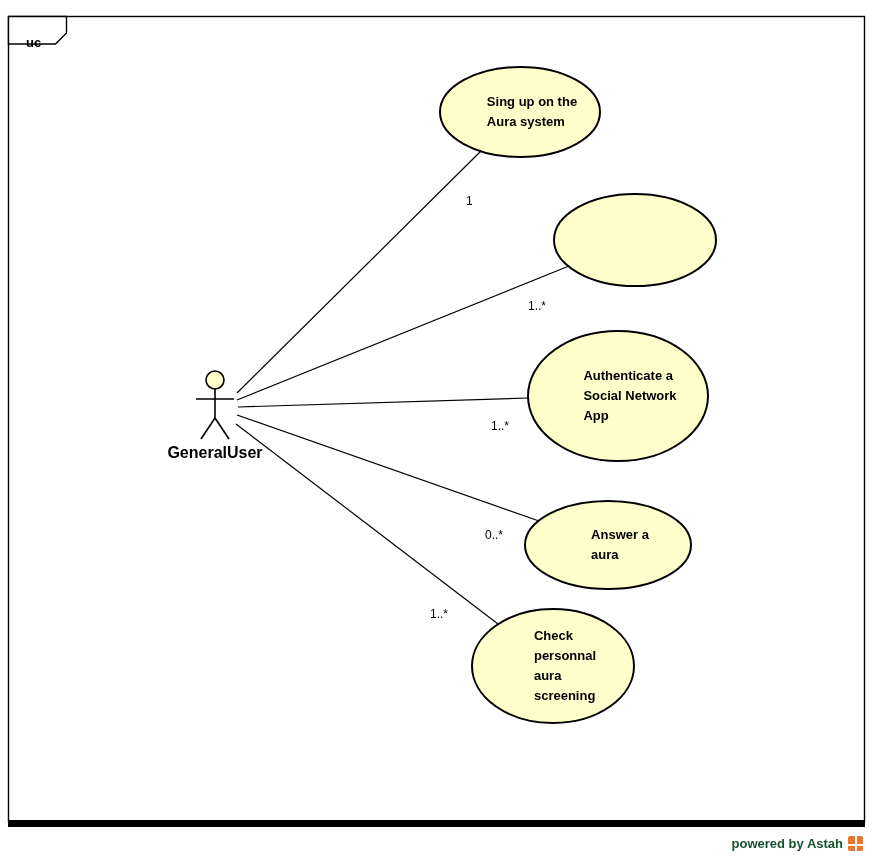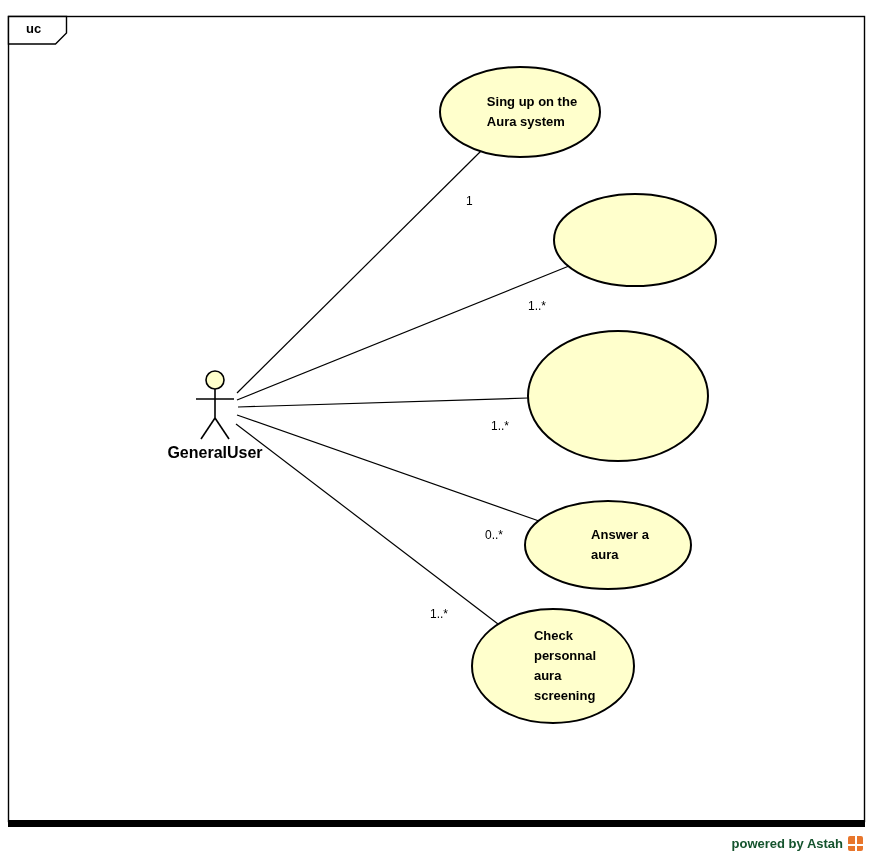--- a/index.html
+++ b/index.html
@@ -13,21 +13,21 @@
     background: #ffffff;
     overflow: hidden;
   }
 
   svg.art { position: absolute; left: 0; top: 0; }
 
   .uc-ellipse { fill: #FFFFCC; stroke: #000; stroke-width: 2; }
   .assoc-line { stroke: #000; stroke-width: 1.2; }
 
   .tab-label {
-    position: absolute; left: 26px; top: 21px;
+    position: absolute; left: 26px; top: 35px;
     font-size: 13px; font-weight: bold;
   }
 
   .uc-label {
     position: absolute;
     display: flex; align-items: center; justify-content: center;
     font-size: 13px; font-weight: bold; color: #000;
     pointer-events: none;
   }
   .uc-label span { white-space: pre-line; text-align: left; line-height: 20px; margin-left: 24px; }
@@ -86,20 +86,25 @@
     <ellipse class="uc-ellipse" cx="608" cy="545" rx="83" ry="44"></ellipse>
     <ellipse class="uc-ellipse" cx="553" cy="666" rx="81" ry="57"></ellipse>
   </svg>
 
   <div class="tab-label">uc</div>
 
   <div class="uc-label" style="left:440px; top:67px; width:160px; height:90px;">
     <span>Sing up on the
 Aura system</span>
   </div>
+  <div class="uc-label" style="left:528px; top:331px; width:180px; height:130px;">
+    <span>Authenticate a
+Social Network
+App</span>
+  </div>
   <div class="uc-label" style="left:525px; top:501px; width:166px; height:88px;">
     <span>Answer a
 aura</span>
   </div>
   <div class="uc-label" style="left:472px; top:609px; width:162px; height:114px;">
     <span>Check
 personnal
 aura
 screening</span>
   </div>

